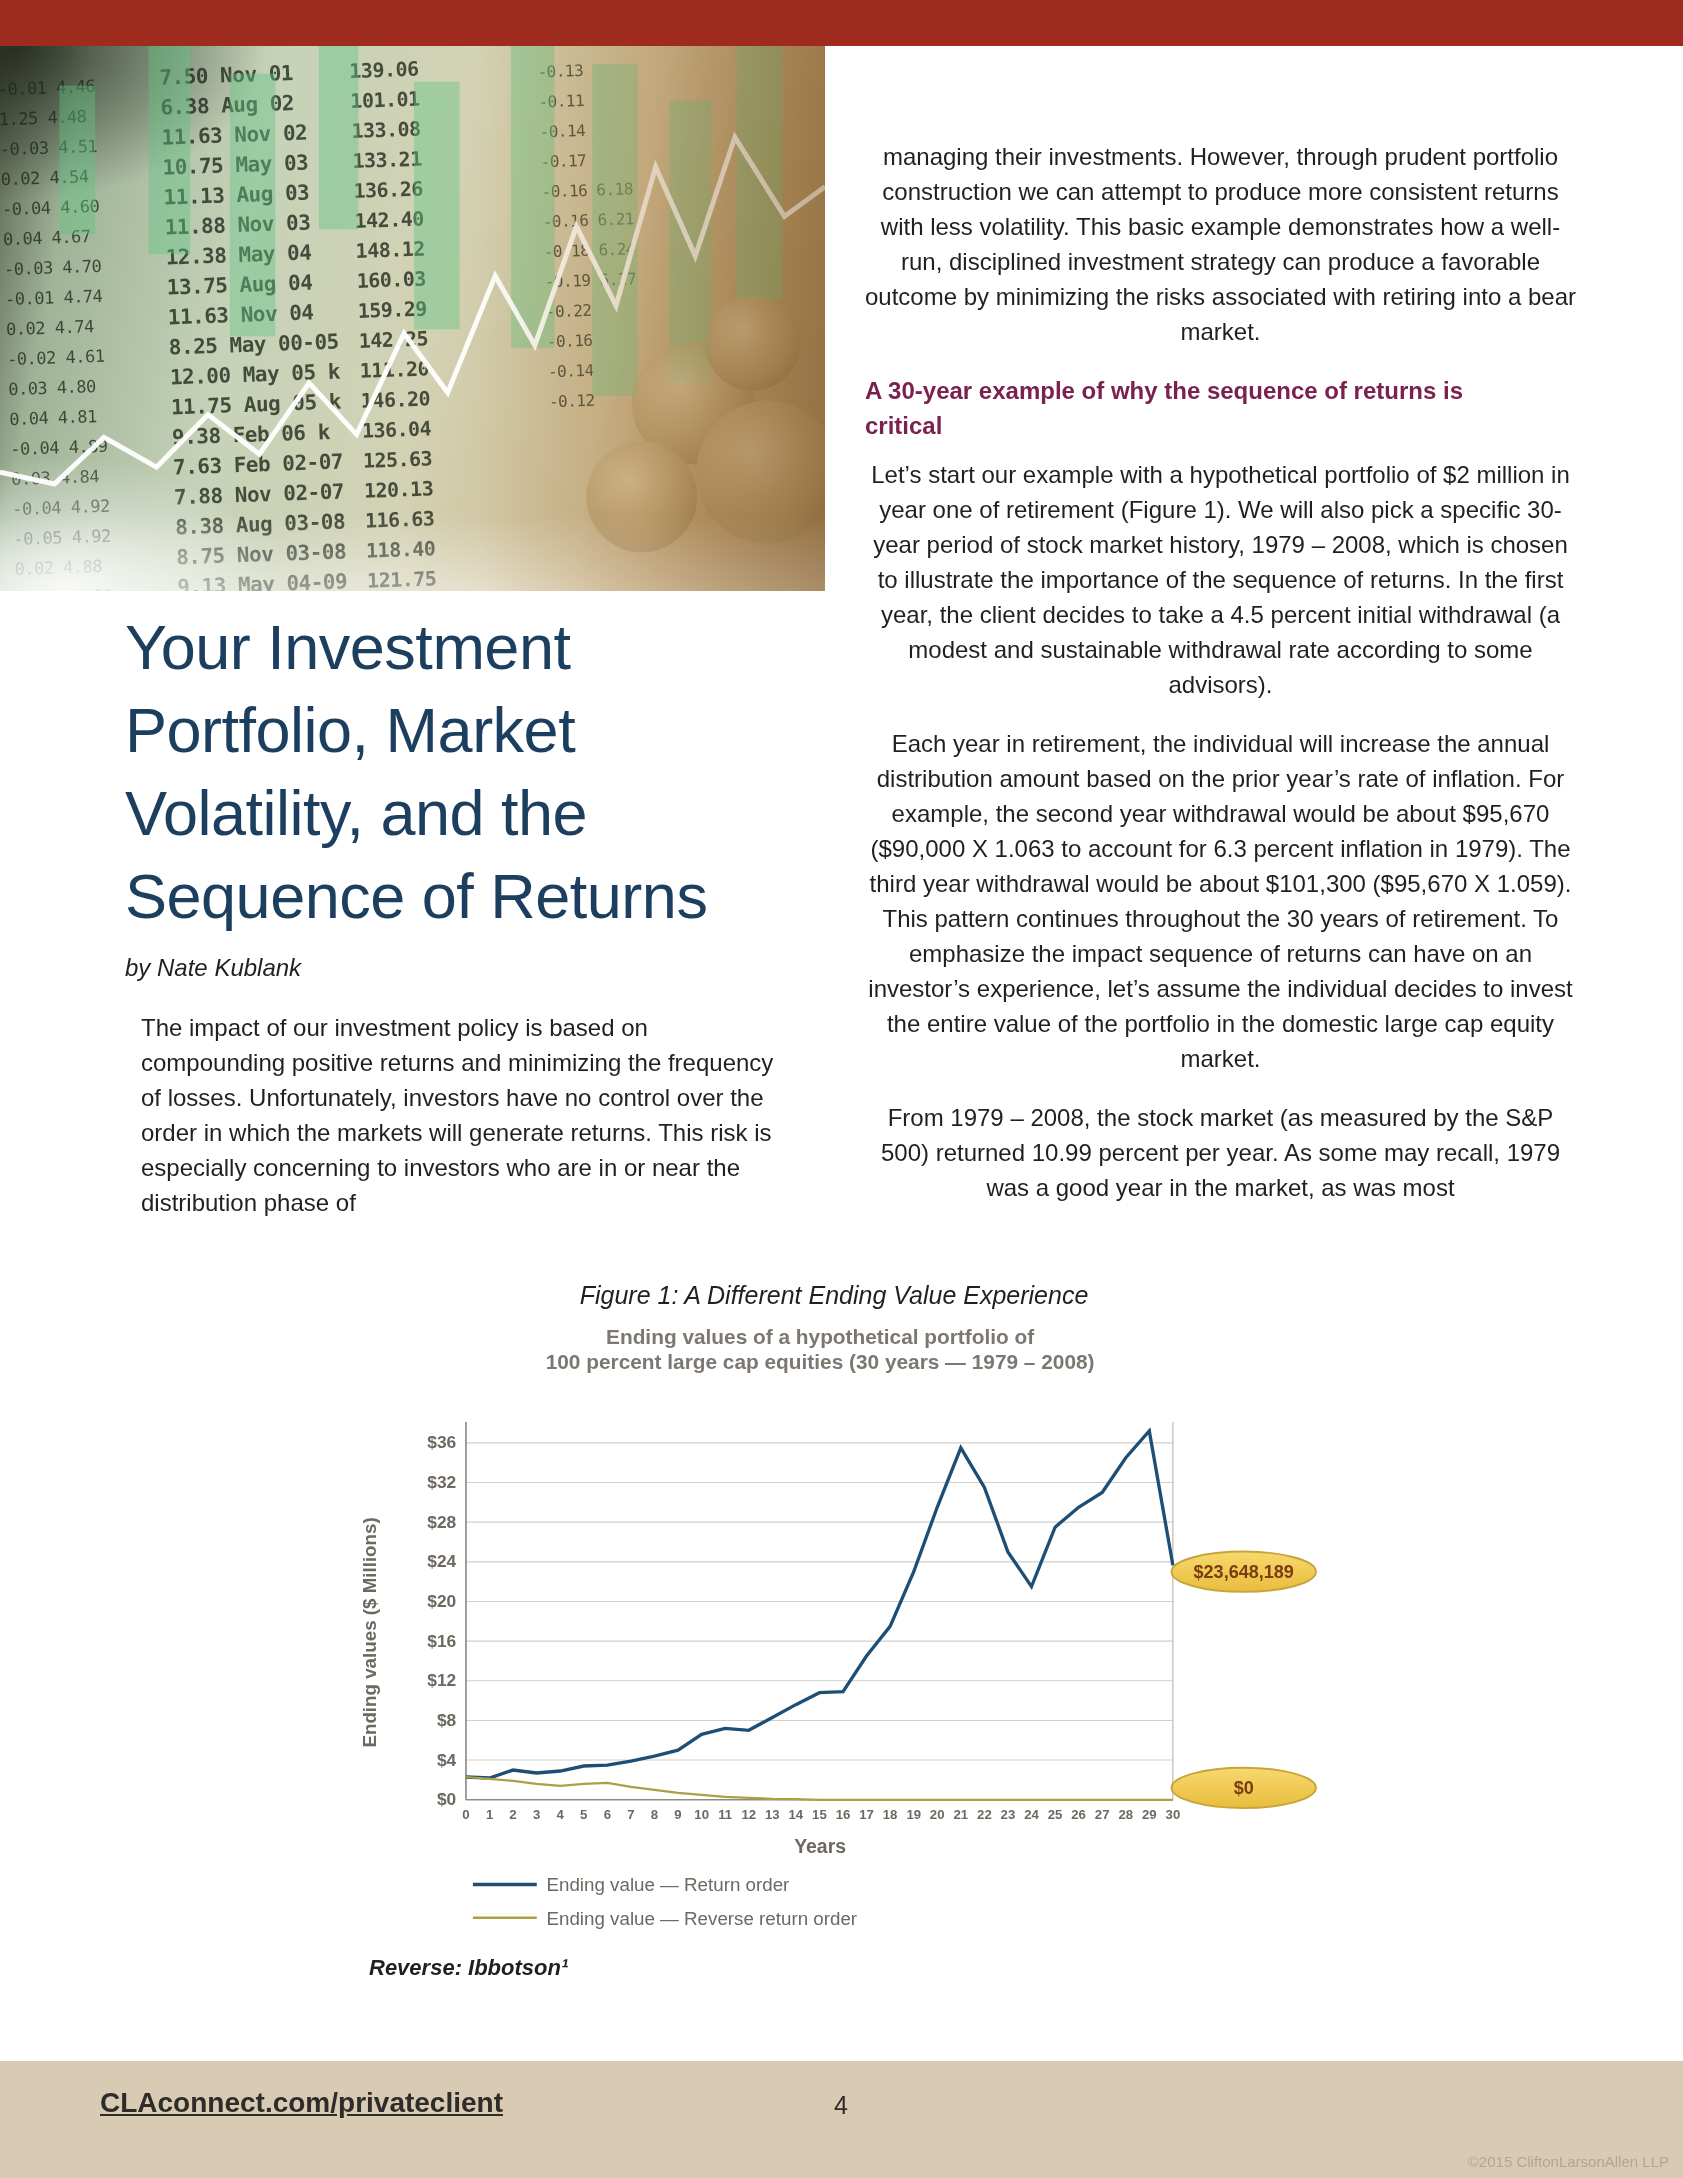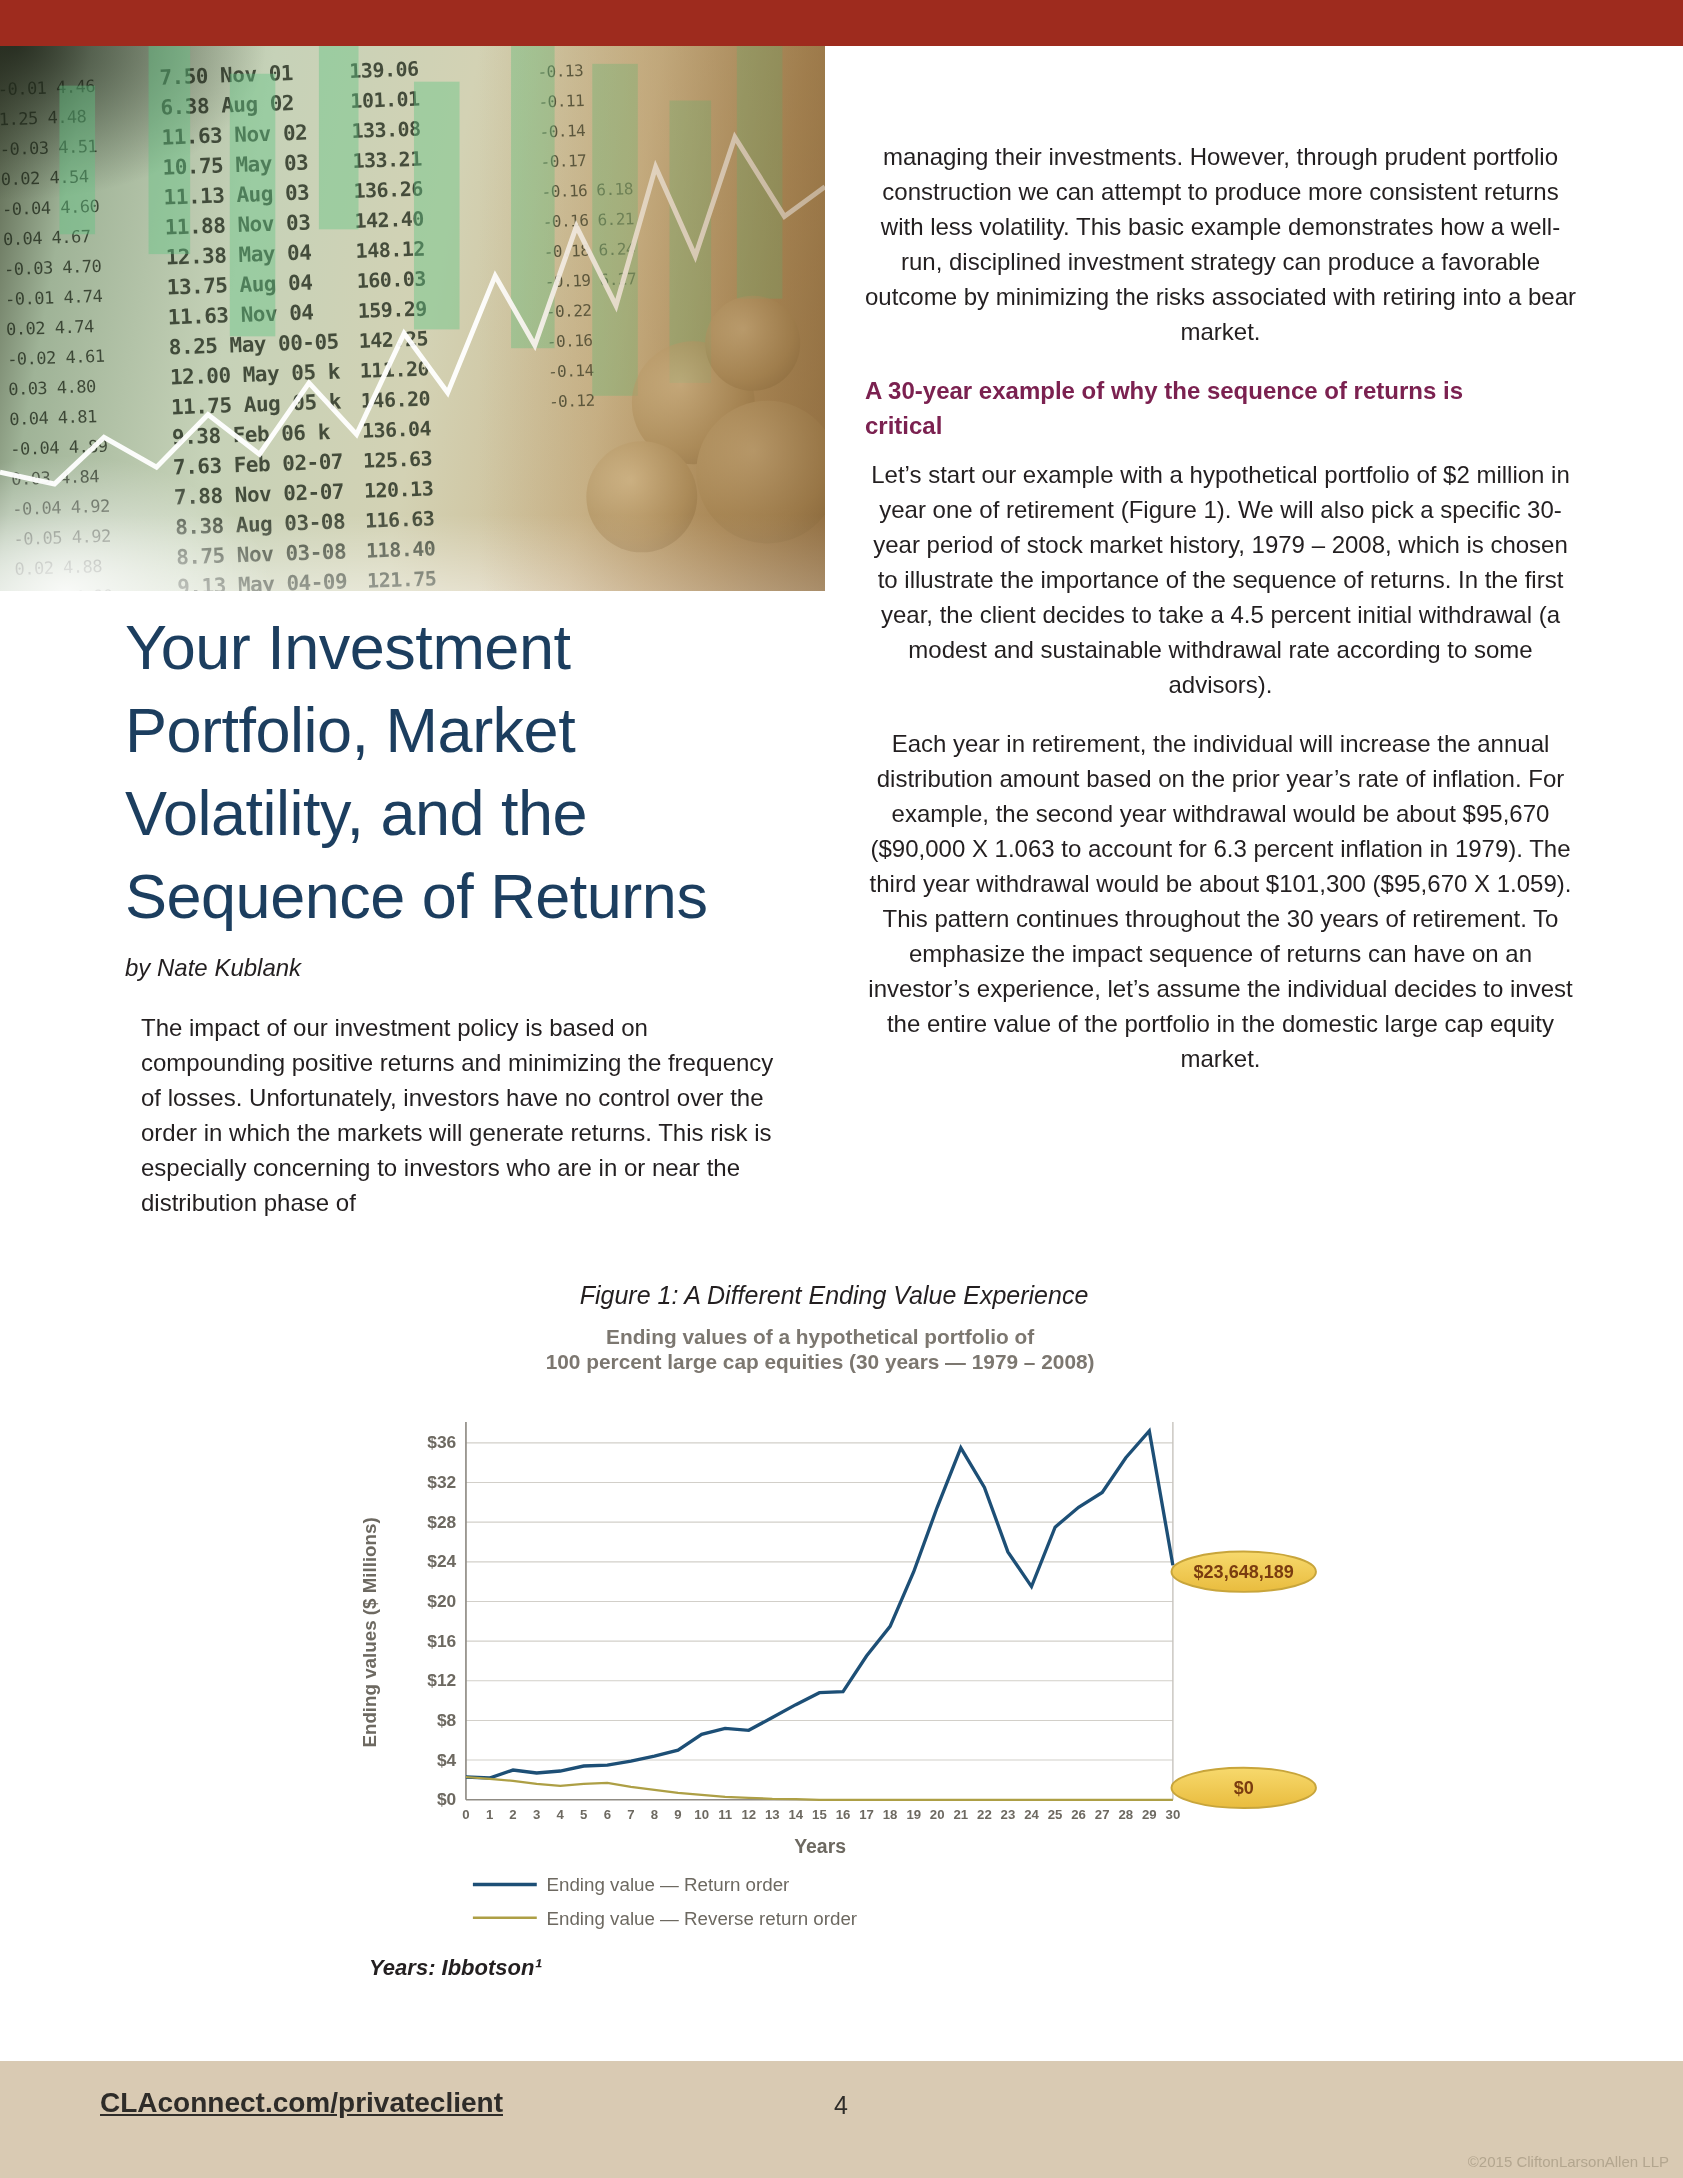--- a/index.html
+++ b/index.html
@@ -105,20 +105,21 @@
       <polyline fill="none" stroke="rgba(255,255,255,0.95)" stroke-width="5" points="0,430 55,442 105,395 158,425 210,372 262,412 312,340 360,392 408,290 452,350 500,232 540,302 582,182 622,262 662,122 702,212 742,92 792,172 833,142"></polyline>
     </svg>
     <div class="hero-fade"></div>
   </div>
 
   <div class="right-col">
     <p>managing their investments. However, through prudent portfolio construction we can attempt to produce more consistent returns with less volatility. This basic example demonstrates how a well-run, disciplined investment strategy can produce a favorable outcome by minimizing the risks associated with retiring into a bear market.</p>
     <h3>A 30-year example of why the sequence of returns is critical</h3>
     <p>Let’s start our example with a hypothetical portfolio of $2 million in year one of retirement (Figure 1). We will also pick a specific 30-year period of stock market history, 1979 – 2008, which is chosen to illustrate the importance of the sequence of returns. In the first year, the client decides to take a 4.5 percent initial withdrawal (a modest and sustainable withdrawal rate according to some advisors).</p>
     <p>Each year in retirement, the individual will increase the annual distribution amount based on the prior year’s rate of inflation. For example, the second year withdrawal would be about $95,670 ($90,000 X 1.063 to account for 6.3 percent inflation in 1979). The third year withdrawal would be about $101,300 ($95,670 X 1.059). This pattern continues throughout the 30 years of retirement. To emphasize the impact sequence of returns can have on an investor’s experience, let’s assume the individual decides to invest the entire value of the portfolio in the domestic large cap equity market.</p>
+    <p>From 1979 – 2008, the stock market (as measured by the S&amp;P 500) returned 10.99 percent per year. As some may recall, 1979 was a good year in the market, as was most</p>
   </div>
 
   <div class="left-col">
     <h1 class="article-title">Your Investment Portfolio, Market Volatility, and the Sequence of Returns</h1>
     <div class="byline">by Nate Kublank</div>
     <p class="intro">The impact of our investment policy is based on compounding positive returns and minimizing the frequency of losses. Unfortunately, investors have no control over the order in which the markets will generate returns. This risk is especially concerning to investors who are in or near the distribution phase of</p>
   </div>
 
   <div class="figure-wrap">
     <div class="figure-caption">Figure 1: A Different Ending Value Experience</div>
@@ -190,21 +191,21 @@
           <polyline fill="none" stroke="#ad9f45" stroke-width="1.6" points="95,327.6 112,329 128.9,330.4 145.9,332.6 162.9,334 179.8,332.6 196.8,331.9 213.8,334.7 230.7,336.9 247.7,339 264.7,340.4 281.6,341.9 298.6,342.6 315.6,343.3 332.5,343.6 349.5,344 366.5,344 383.4,344 400.4,344 417.4,344 434.3,344 451.3,344 468.3,344 485.2,344 502.2,344 519.2,344 536.1,344 553.1,344 570.1,344 587,344 604,344"></polyline>
           <line x1="100" y1="405" x2="146" y2="405" stroke="#1d4f76" stroke-width="2.6"></line>
           <text x="153" y="410" class="lg">Ending value — Return order</text>
           <line x1="100" y1="429" x2="146" y2="429" stroke="#ad9f45" stroke-width="1.8"></line>
           <text x="153" y="434" class="lg">Ending value — Reverse return order</text>
           <ellipse cx="655" cy="179.8" rx="52" ry="14.5" fill="url(#gold)" stroke="#c8a53b" stroke-width="1.4"></ellipse>
           <text x="655" y="184.3" text-anchor="middle" class="co">$23,648,189</text>
           <ellipse cx="655" cy="335.4" rx="52" ry="14.5" fill="url(#gold)" stroke="#c8a53b" stroke-width="1.4"></ellipse>
           <text x="655" y="339.9" text-anchor="middle" class="co">$0</text>
         </svg></div>
-    <div class="figure-source">Years: Ibbotson¹</div>
+    <div class="figure-source">Reverse: Ibbotson¹</div>
   </div>
 
   <div class="footer">
     <a class="footer-link">CLAconnect.com/privateclient</a>
     <div class="footer-page">4</div>
     <div class="footer-copy">©2015 CliftonLarsonAllen LLP</div>
   </div>
 
 </div>
 

